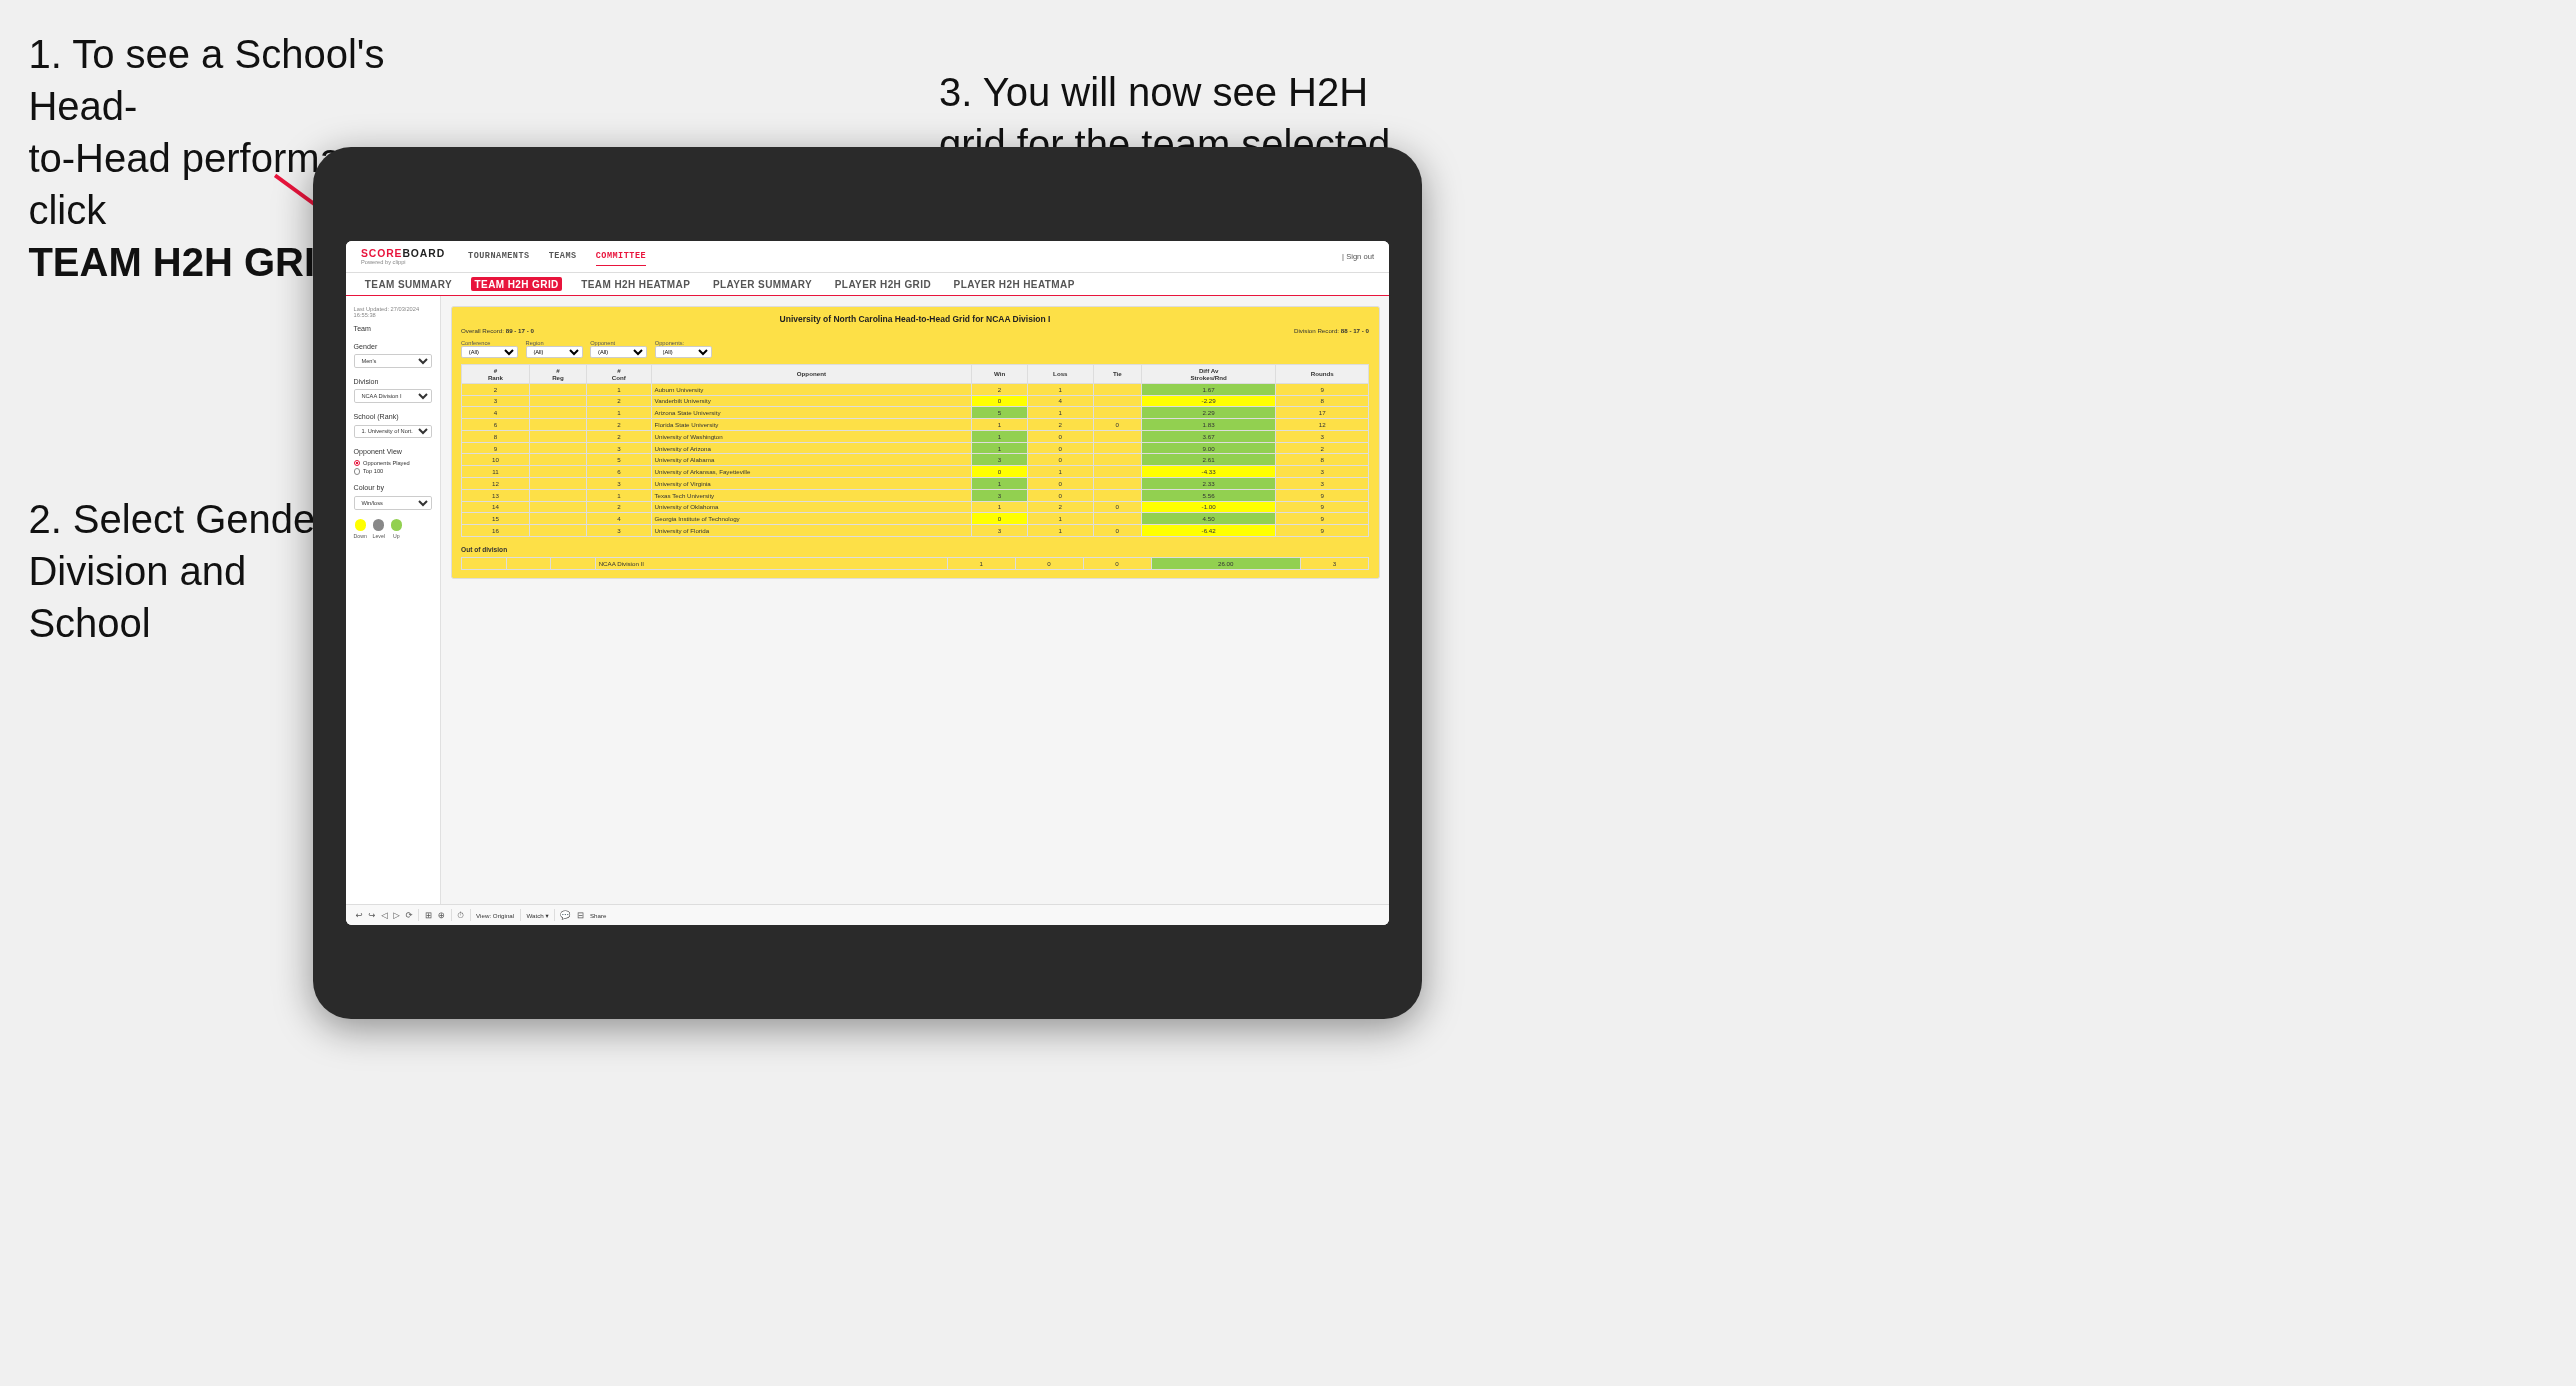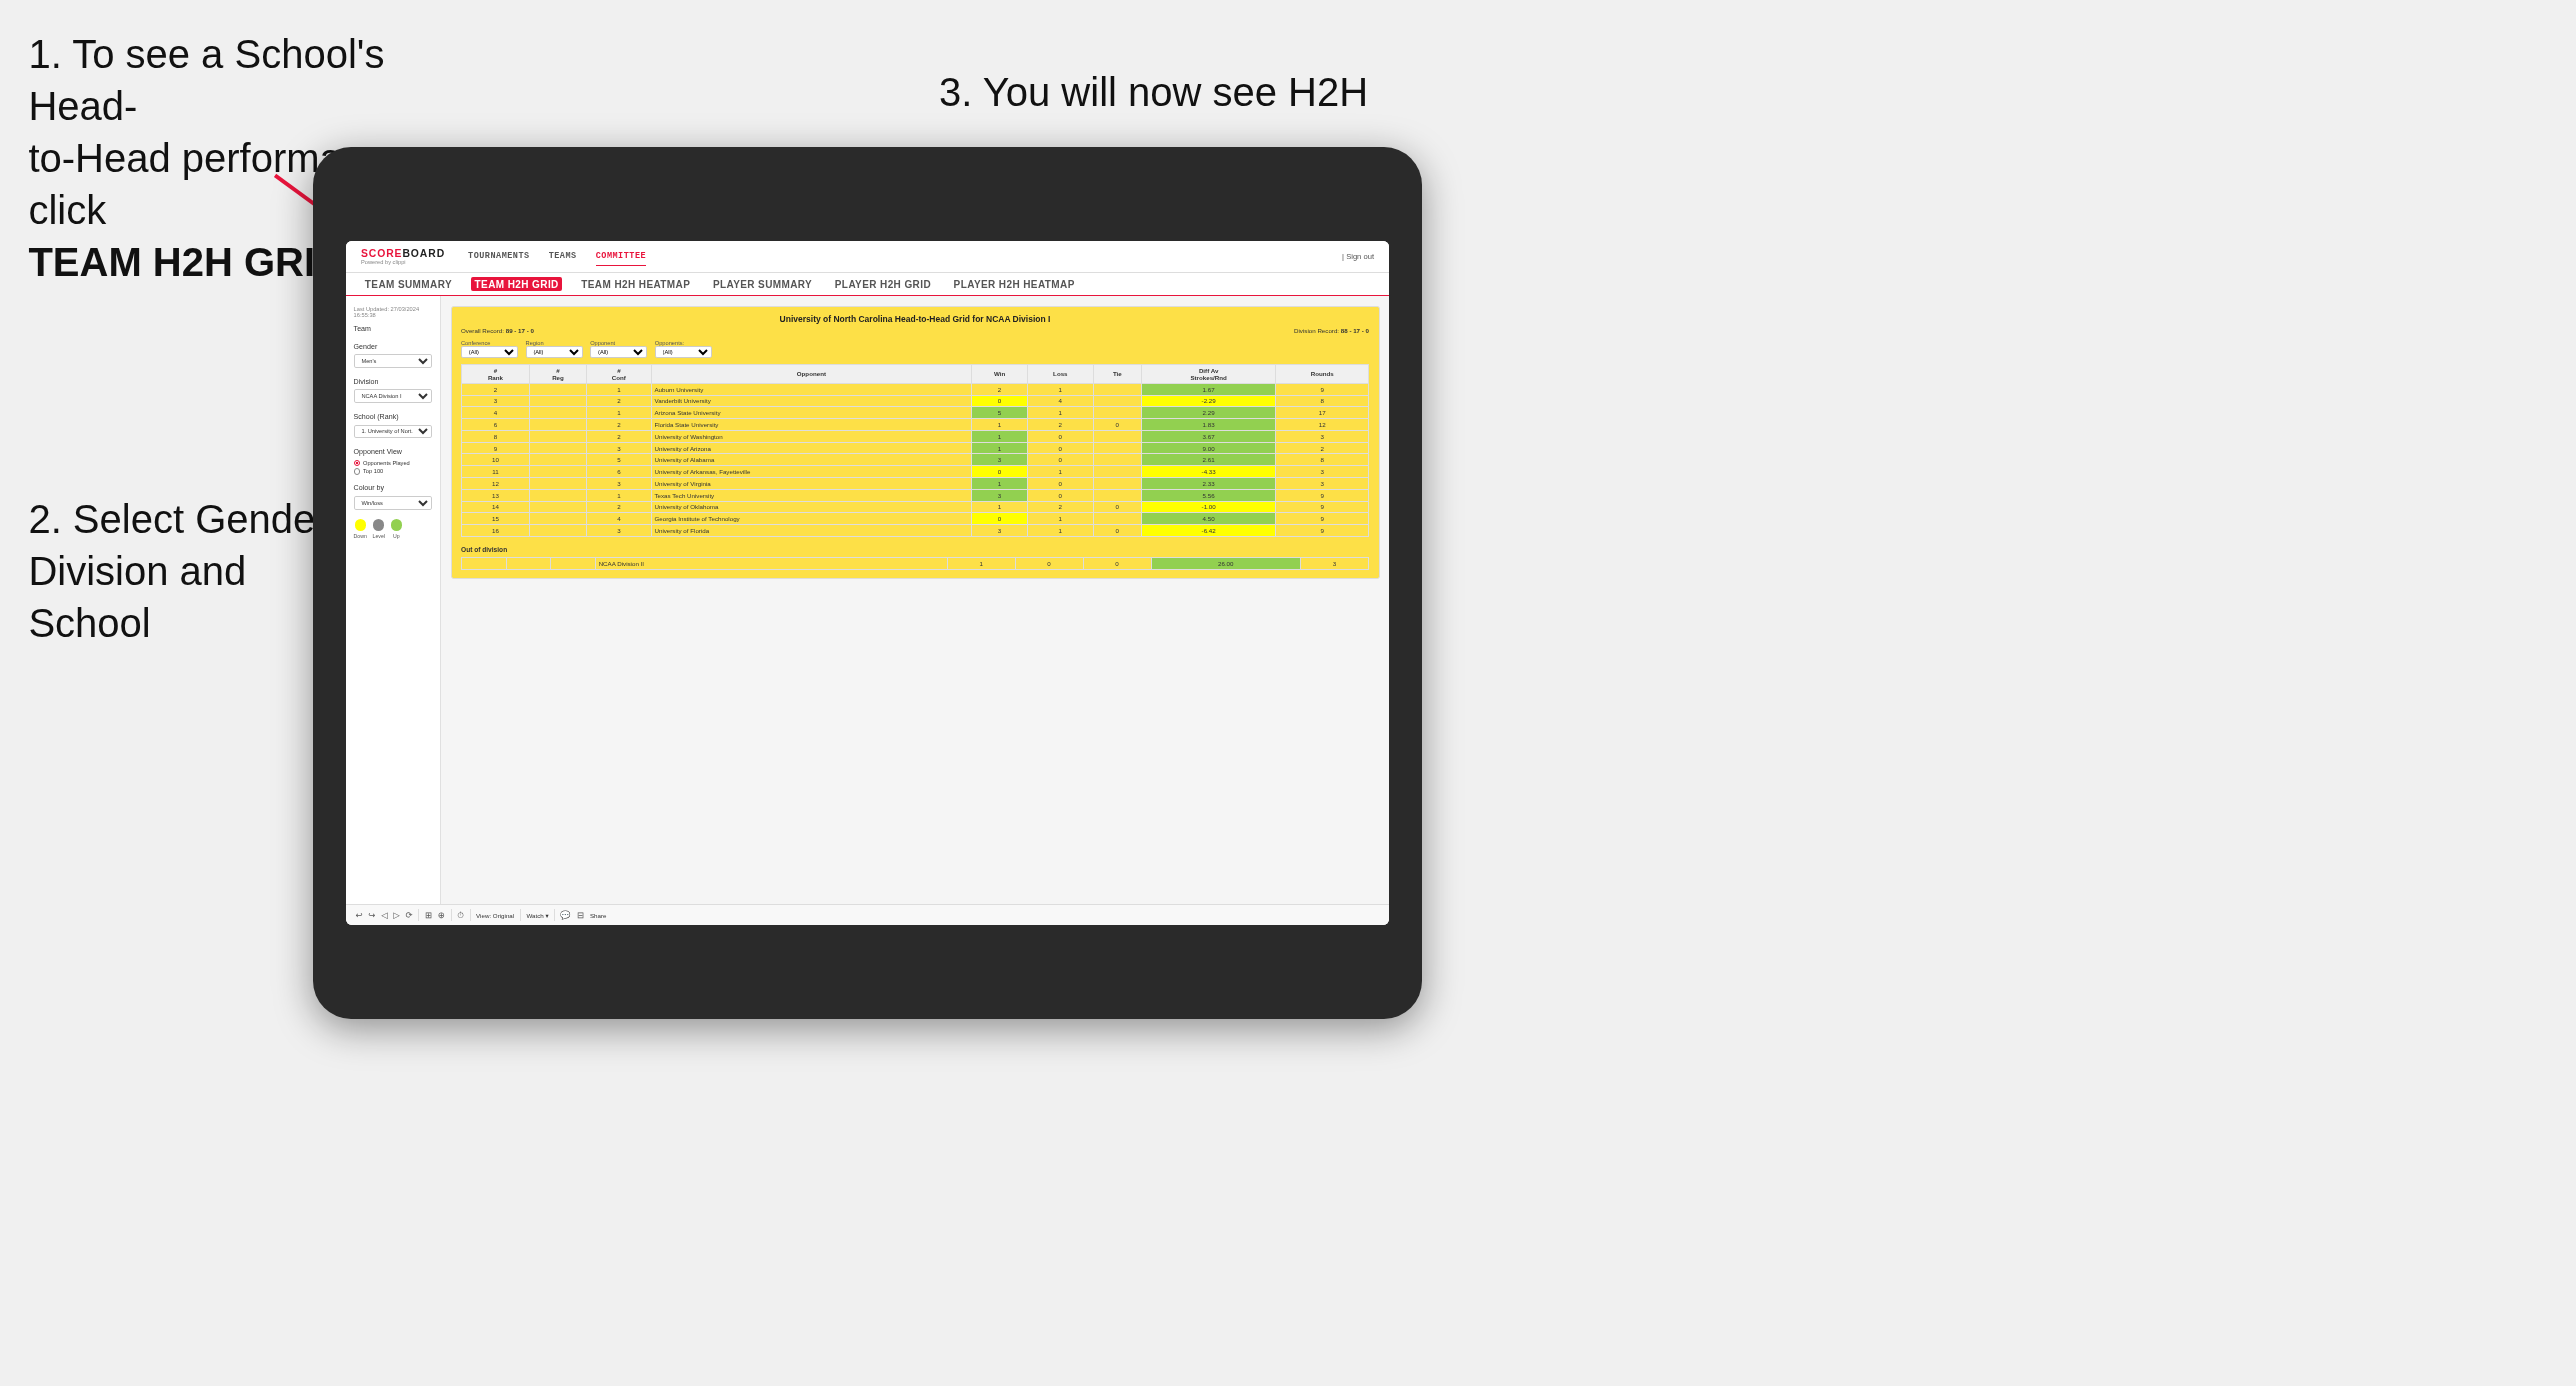--- a/index.html
+++ b/index.html
@@ -320,20 +320,21 @@
 </div>
 
 <div class="annotation annotation-2">
   <span>2. Select Gender,</span><br>
   <span>Division and</span><br>
   <span>School</span>
 </div>
 
 <div class="annotation annotation-3">
   <span>3. You will now see H2H</span><br>
+  <span>grid for the team selected</span>
 </div>
 
 <svg class="arrow-svg" width="2576" height="1386" style="position:absolute;top:0;left:0;pointer-events:none;" viewBox="0 0 2717 1462">
 
   <line x1="290" y1="185" x2="468" y2="315" stroke="#e8143c" stroke-width="4" marker-end="url(#arrowhead)"></line>
 
   <line x1="480" y1="700" x2="540" y2="660" stroke="#e8143c" stroke-width="4" marker-end="url(#arrowhead)"></line>
 
   <line x1="1300" y1="185" x2="1020" y2="340" stroke="#e8143c" stroke-width="4" marker-end="url(#arrowhead)"></line>
   <defs>

